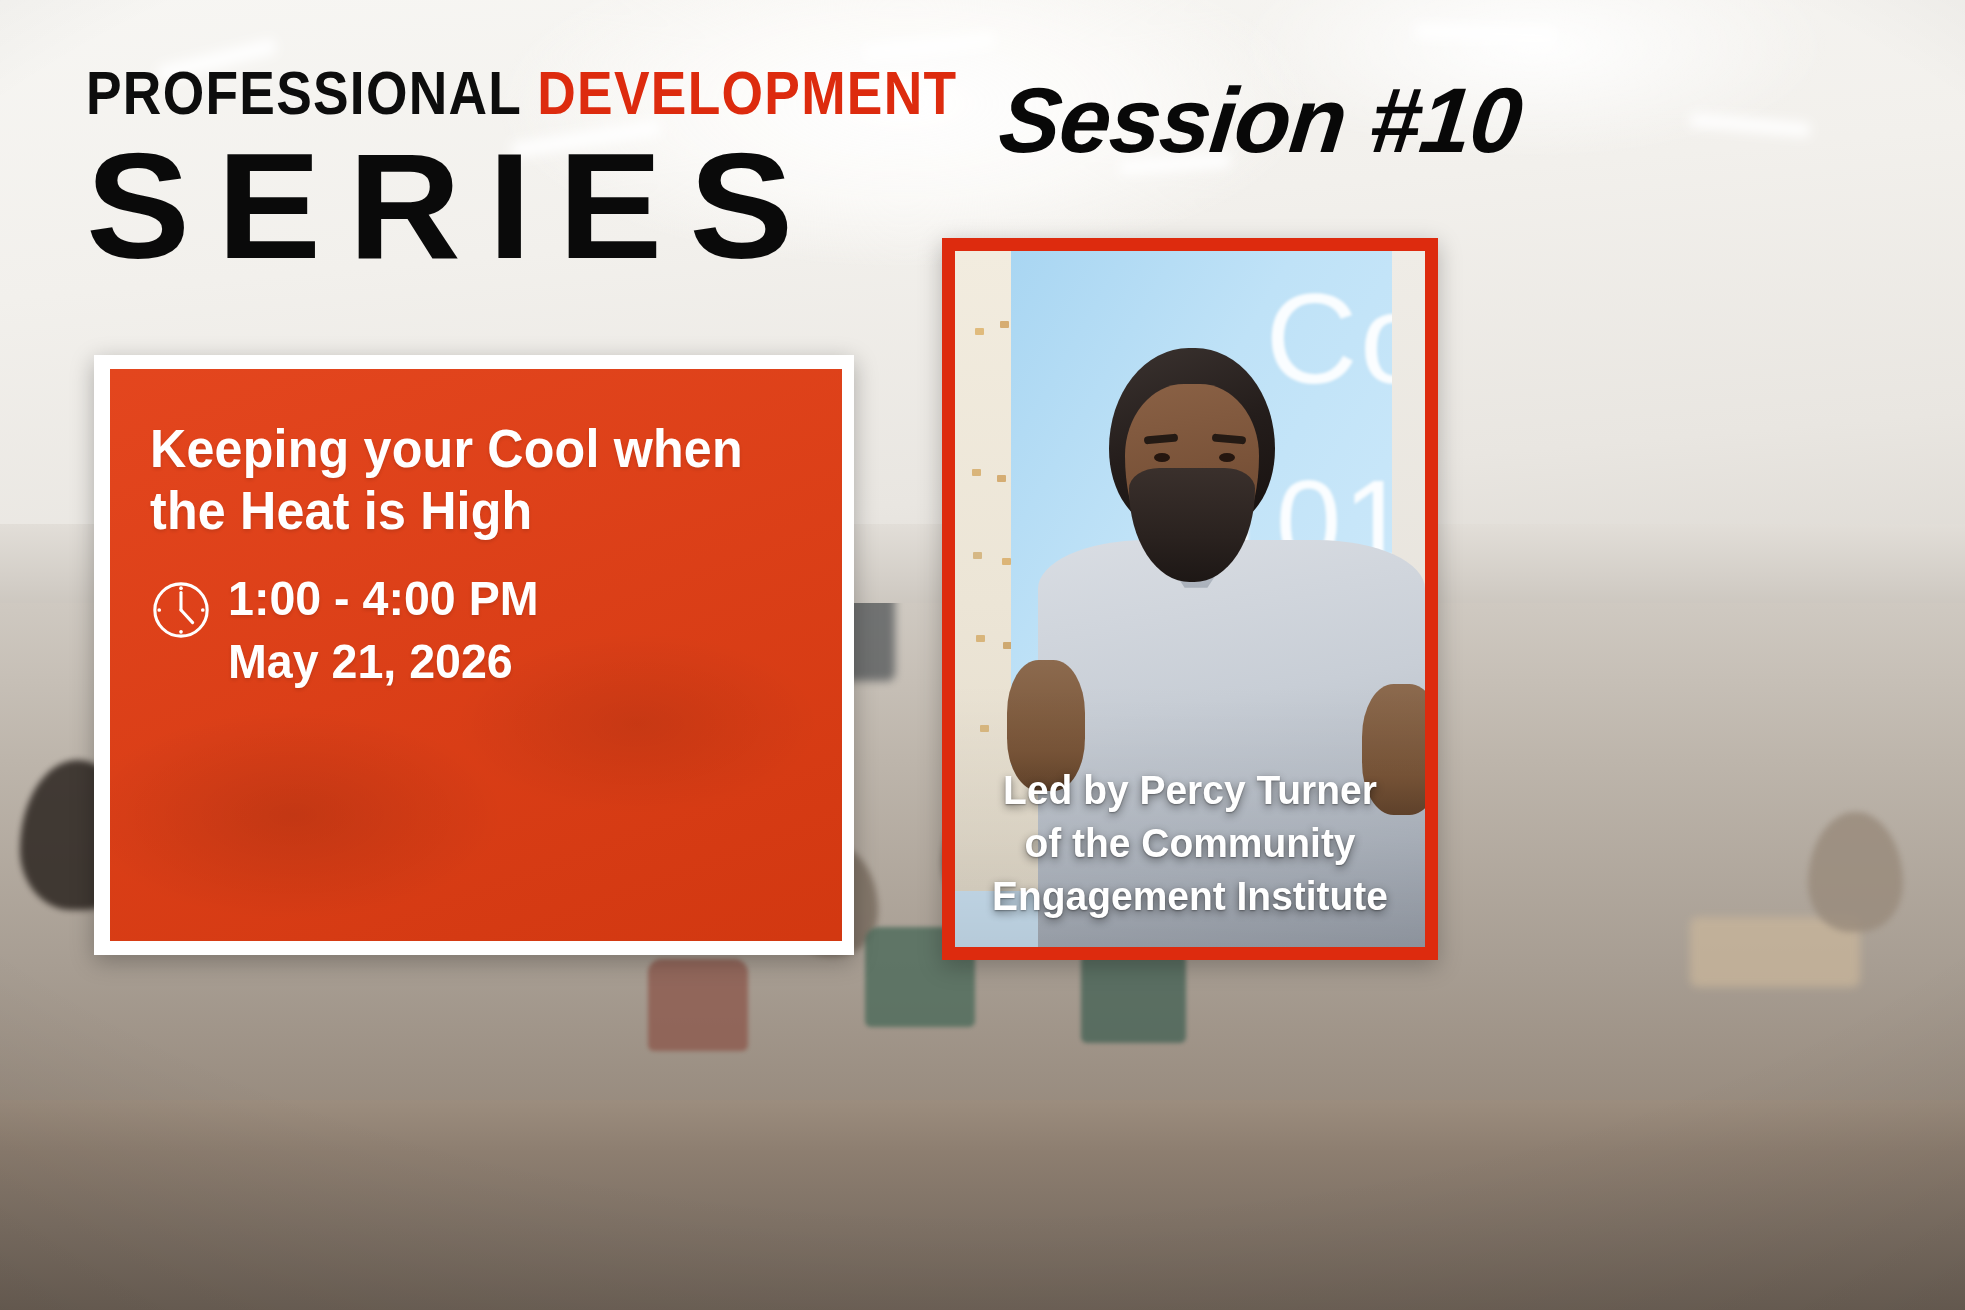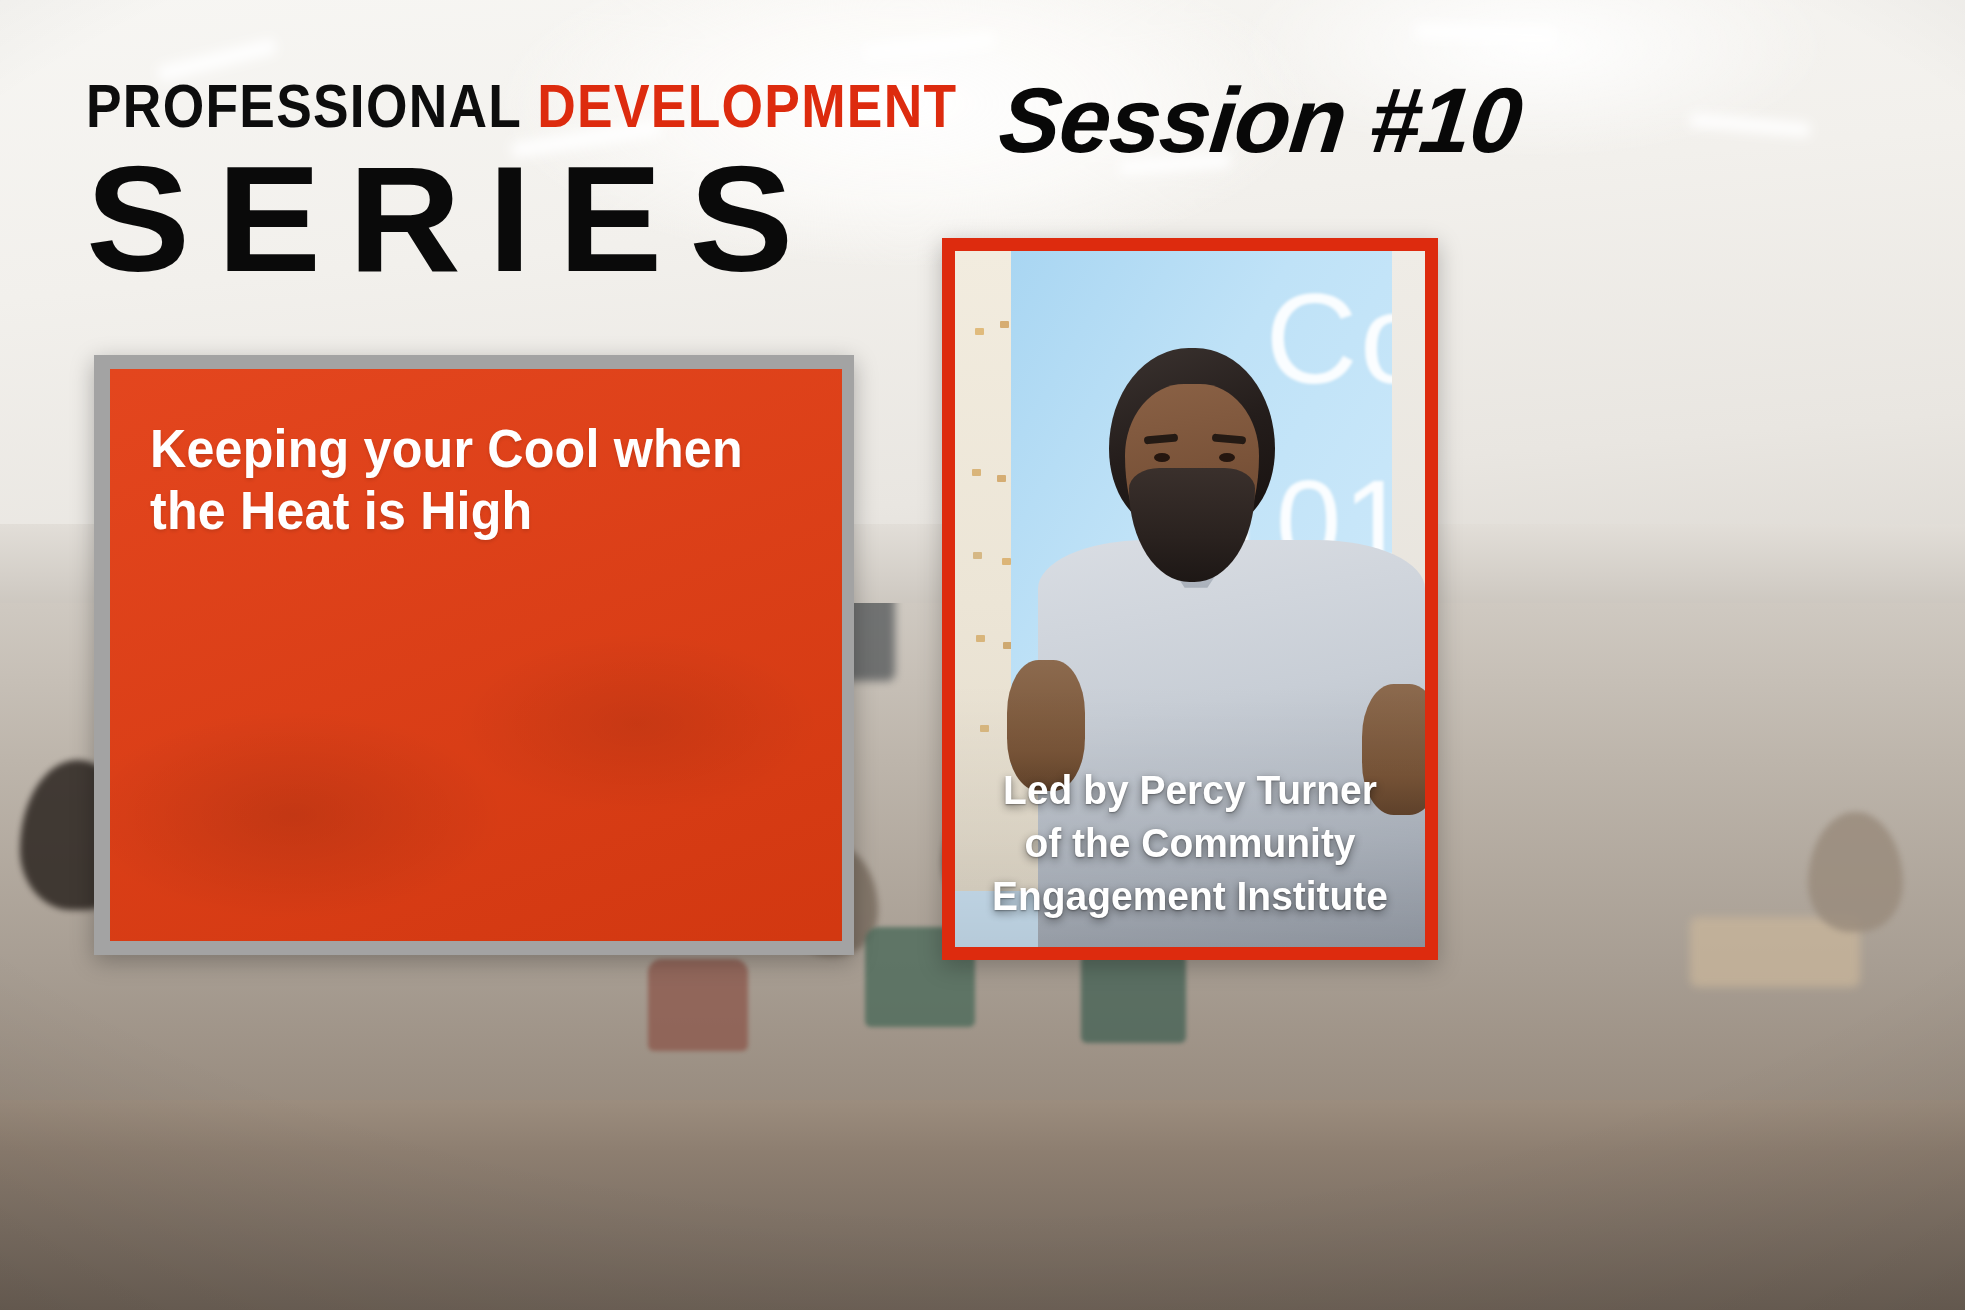--- a/index.html
+++ b/index.html
@@ -33,21 +33,21 @@
   .bg-floor{
     position:absolute;left:0;top:84%;width:100%;height:16%;
     background:linear-gradient(180deg,#9c8d7e 0%,#8d7e70 25%,#7e7165 60%,#6e6257 100%);
   }
   .blob{position:absolute;border-radius:50% 50% 45% 45%/60% 60% 40% 40%;filter:blur(3px);opacity:.85;}
   .chair{position:absolute;border-radius:14px 14px 6px 6px;filter:blur(2px);opacity:.8;}
   .tablet{position:absolute;border-radius:8px;filter:blur(4px);opacity:.7;}
   .bg-vign{position:absolute;inset:0;background:radial-gradient(ellipse 115% 95% at 50% 40%, rgba(0,0,0,0) 55%, rgba(0,0,0,.22) 100%);}
 
   
-  .hdr{position:absolute;left:86px;top:62px;margin-top:13px;}
+  .hdr{position:absolute;left:86px;top:62px;}
   .hdr-line1{
     font-family:"Liberation Sans Narrow","Liberation Sans",sans-serif;
     font-weight:bold;font-size:62px;line-height:62px;letter-spacing:1.5px;
     white-space:nowrap;transform:scaleX(.86);transform-origin:left center;
   }
   .hdr-l1a{color:#0d0d0d;}
   .hdr-l1b{color:#dd2b0e;}
   .hdr-line2{
     margin-top:6px;
     font-family:"Liberation Sans","DejaVu Sans",sans-serif;
@@ -58,21 +58,21 @@
     position:absolute;left:1000px;top:72px;
     font-family:"Liberation Sans","DejaVu Sans",sans-serif;
     font-weight:bold;font-style:italic;font-size:92px;line-height:96px;
     color:#080808;letter-spacing:-1px;white-space:nowrap;
     transform:skewX(-6deg);
   }
 
   
   .card{
     position:absolute;left:94px;top:355px;width:760px;height:600px;
-    background:#a3a3a3;padding:14px 12px 14px 16px;box-sizing:border-box;
+    background:#ffffff;padding:14px 12px 14px 16px;box-sizing:border-box;
     box-shadow:0 6px 22px rgba(0,0,0,.28);
   }
   .card-inner{
     width:100%;height:100%;background:#e23c12;position:relative;overflow:hidden;
   }
   .card-inner::after{
     content:"";position:absolute;inset:0;
     background:
       radial-gradient(ellipse 300px 150px at 25% 78%, rgba(0,0,0,.10), rgba(0,0,0,0) 70%),
       radial-gradient(ellipse 260px 130px at 72% 62%, rgba(0,0,0,.08), rgba(0,0,0,0) 70%),
@@ -216,20 +216,37 @@
 
   <div class="card">
     <div class="card-inner">
       <div class="card-pad">
 
         <div class="ev-title">
           <div>Keeping your Cool when</div>
           <div>the Heat is High</div>
         </div>
 
+        <div class="row">
+          <div class="ico">
+            <svg width="62" height="62" viewBox="0 0 64 64" aria-hidden="true">
+              <circle cx="32" cy="32" r="27" fill="none" stroke="#ffffff" stroke-width="3.2"></circle>
+              <line x1="32" y1="32" x2="32" y2="14" stroke="#ffffff" stroke-width="3.2" stroke-linecap="round"></line>
+              <line x1="32" y1="32" x2="44" y2="45" stroke="#ffffff" stroke-width="3.2" stroke-linecap="round"></line>
+              <circle cx="32" cy="9.5" r="1.9" fill="#ffffff"></circle>
+              <circle cx="54.5" cy="32" r="1.9" fill="#ffffff"></circle>
+              <circle cx="32" cy="54.5" r="1.9" fill="#ffffff"></circle>
+              <circle cx="9.5" cy="32" r="1.9" fill="#ffffff"></circle>
+            </svg>
+          </div>
+          <div class="txt">
+            <div>1:00 - 4:00 PM</div>
+            <div>May 21, 2026</div>
+          </div>
+        </div>
 
 
       </div>
     </div>
   </div>
 
   <div class="photo">
     <div class="photo-in">
 
       <div class="board">

